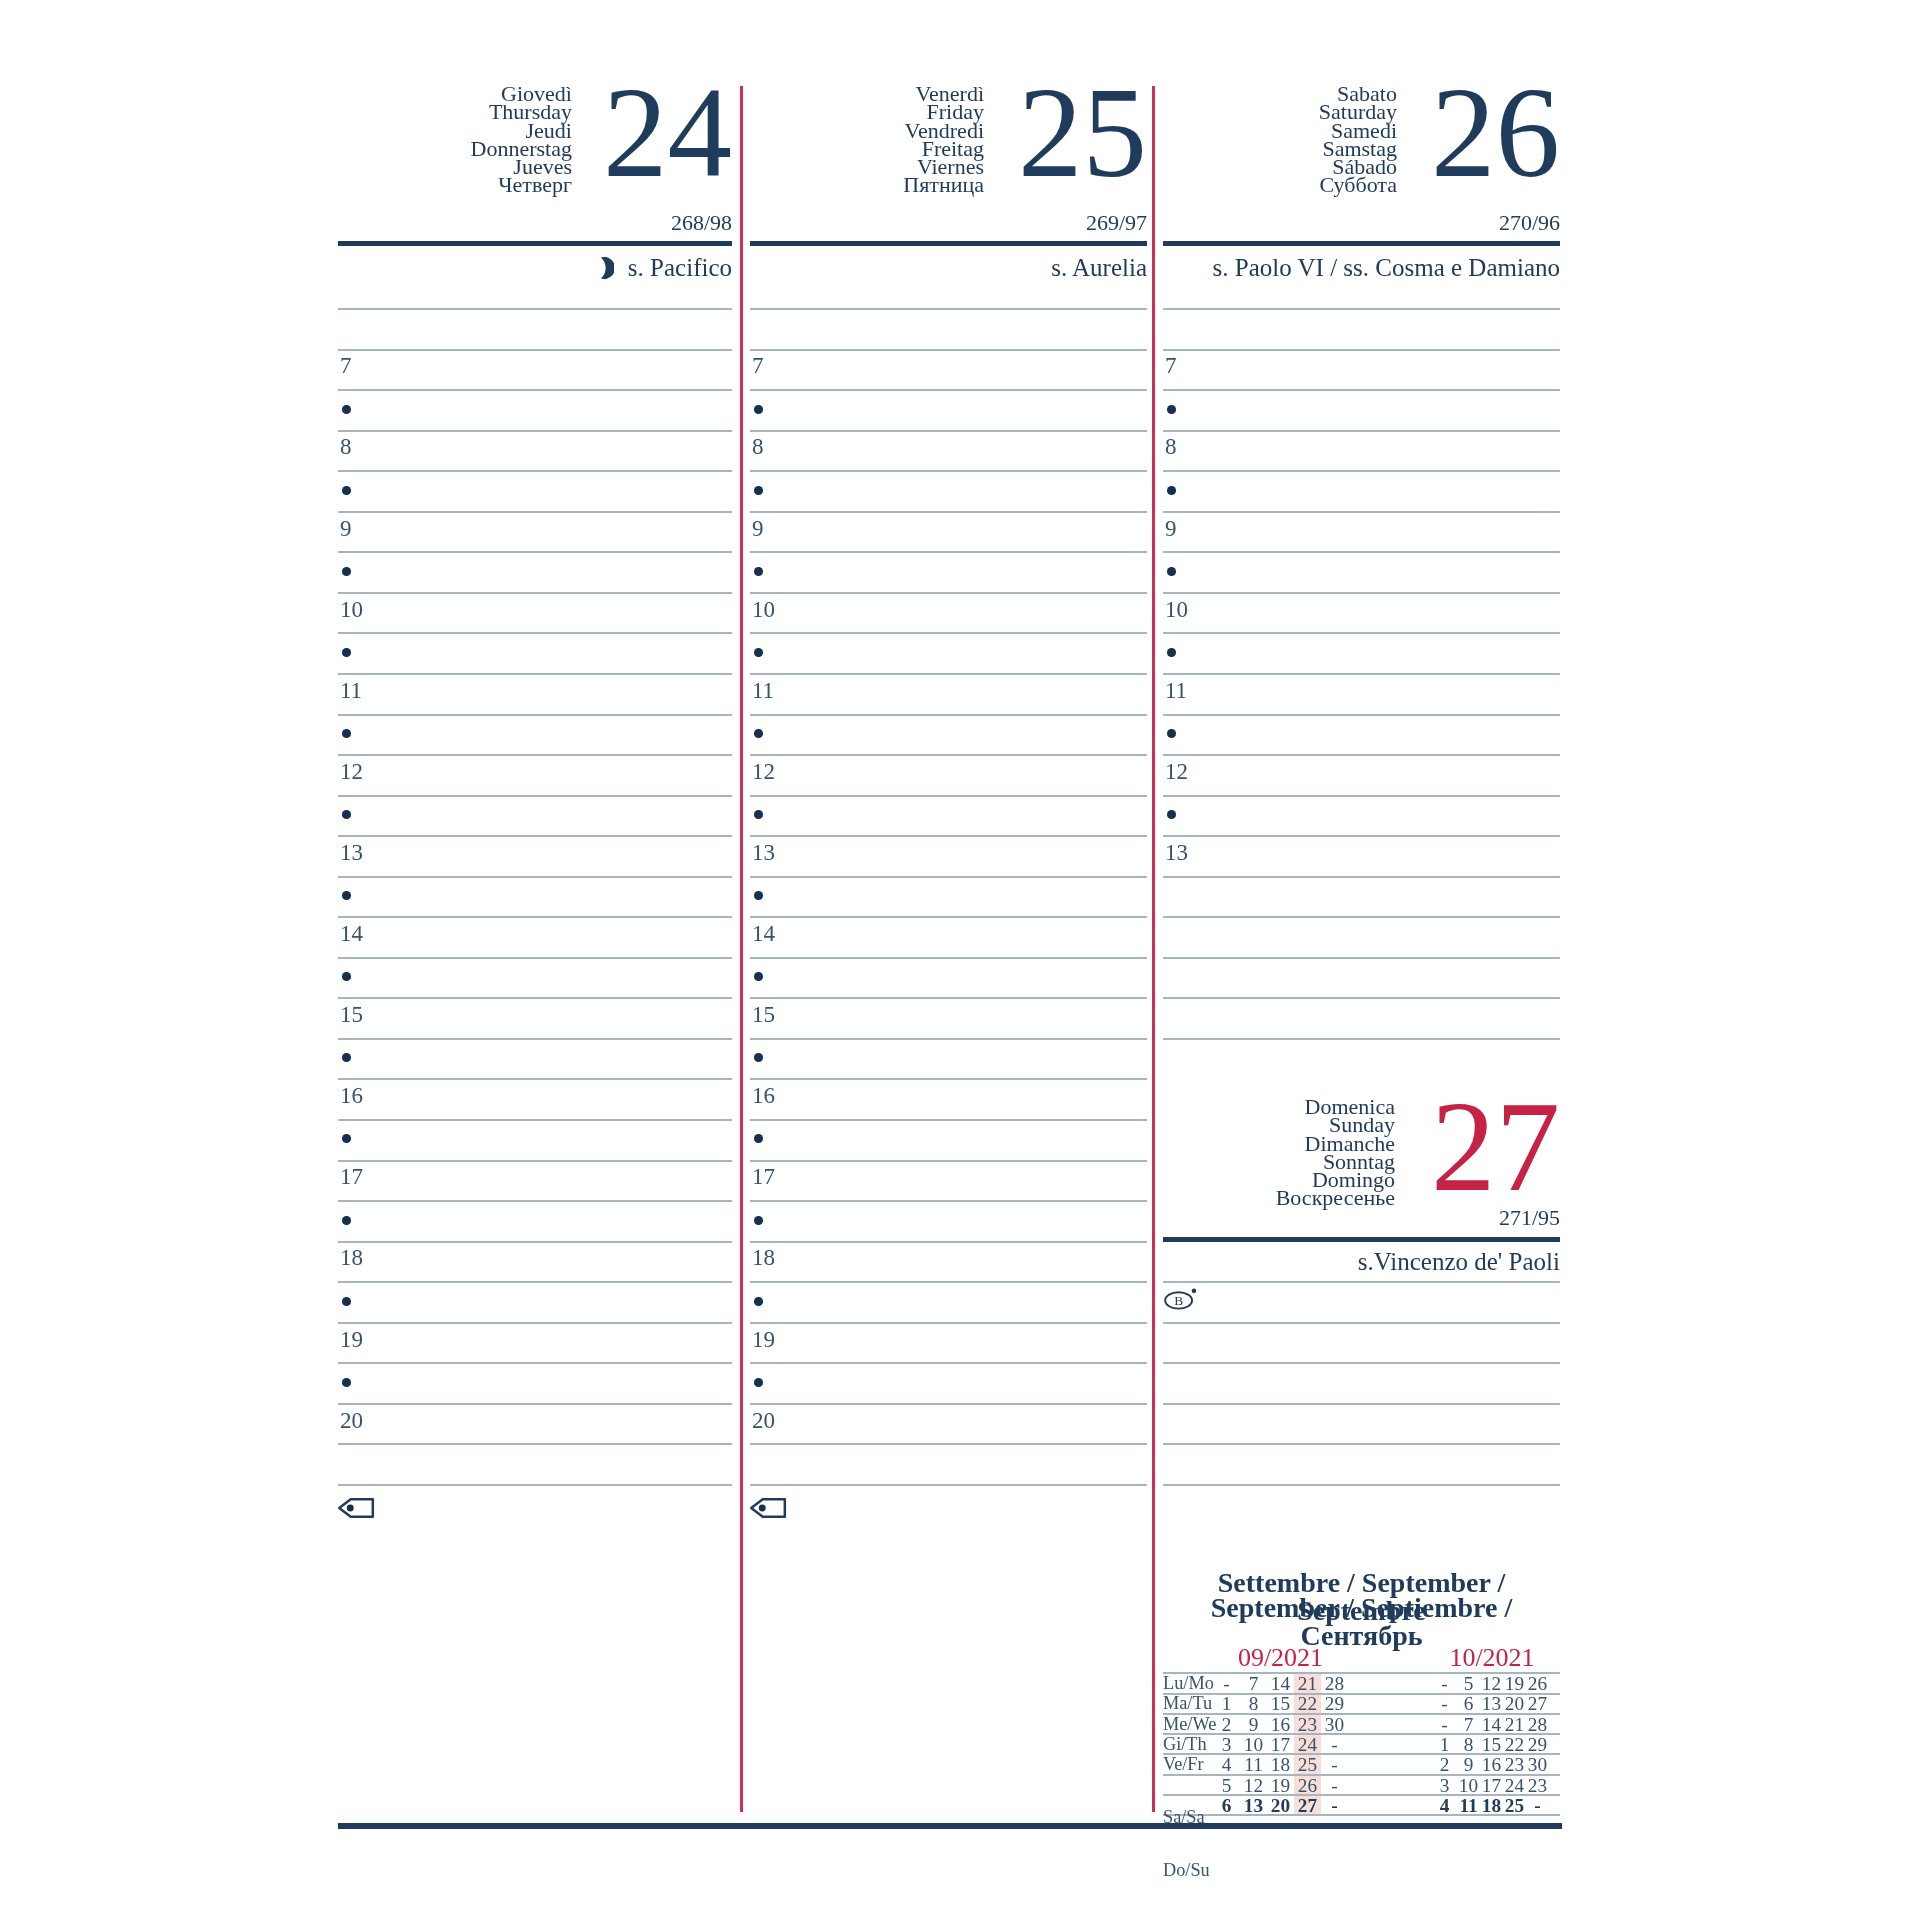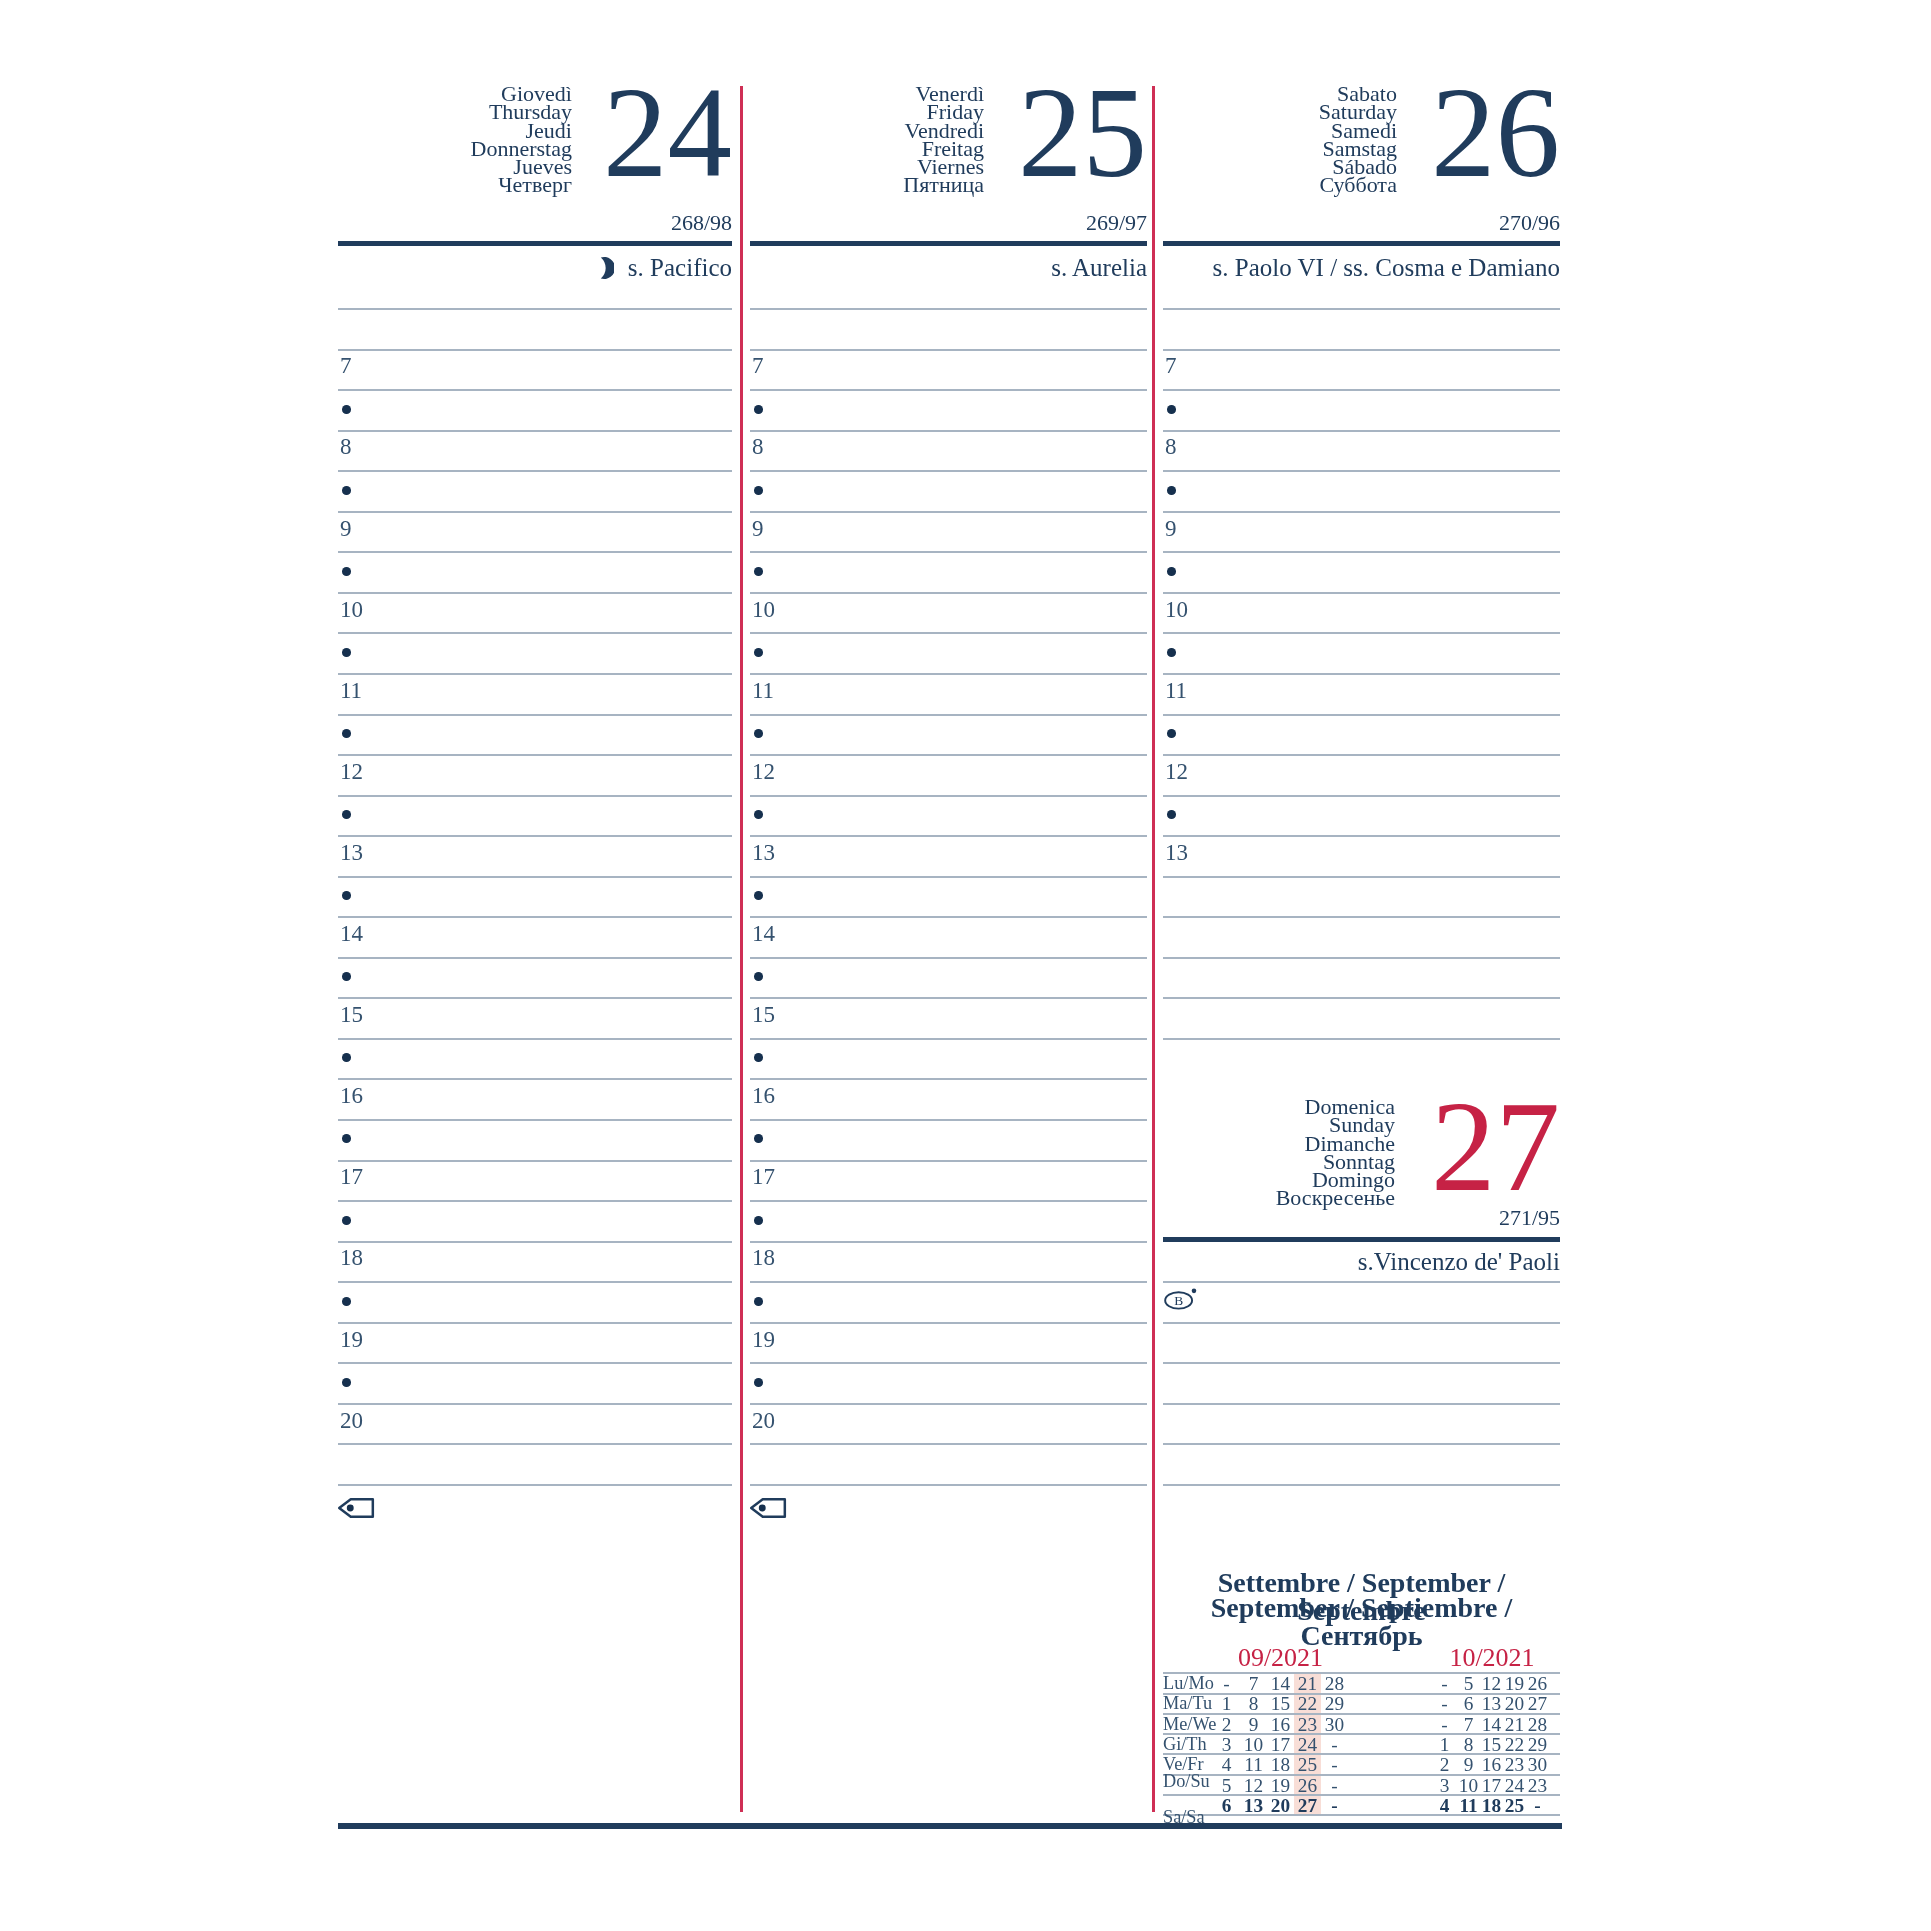--- a/index.html
+++ b/index.html
@@ -287,21 +287,21 @@
       <div class="gline" style="top: 1753px;"></div>
       <div class="gline" style="top: 1774px;"></div>
       <div class="gline" style="top: 1794px;"></div>
       <div class="gline" style="top: 1814px;"></div>
       <div class="callbl" style="top: 1674px;">Lu/Mo</div>
       <div class="callbl" style="top: 1694px;">Ma/Tu</div>
       <div class="callbl" style="top: 1715px;">Me/We</div>
       <div class="callbl" style="top: 1735px;">Gi/Th</div>
       <div class="callbl" style="top: 1755px;">Ve/Fr</div>
       <div class="callbl" style="top: 1776px; margin-top: 32px;">Sa/Sa</div>
-      <div class="callbl" style="top: 1772px; text-align: center;">Do/Su</div>
+      <div class="callbl" style="top: 1861px; text-align: center;">Do/Su</div>
       <div class="calcell" style="left: 50px; top: 1674px; width: 27px;">-</div>
       <div class="calcell" style="left: 77px; top: 1674px; width: 27px;">7</div>
       <div class="calcell" style="left: 104px; top: 1674px; width: 27px;">14</div>
       <div class="calcell" style="left: 131px; top: 1674px; width: 27px;">21</div>
       <div class="calcell" style="left: 158px; top: 1674px; width: 27px;">28</div>
       <div class="calcell" style="left: 50px; top: 1694px; width: 27px;">1</div>
       <div class="calcell" style="left: 77px; top: 1694px; width: 27px;">8</div>
       <div class="calcell" style="left: 104px; top: 1694px; width: 27px;">15</div>
       <div class="calcell" style="left: 131px; top: 1694px; width: 27px;">22</div>
       <div class="calcell" style="left: 158px; top: 1694px; width: 27px;">29</div>

